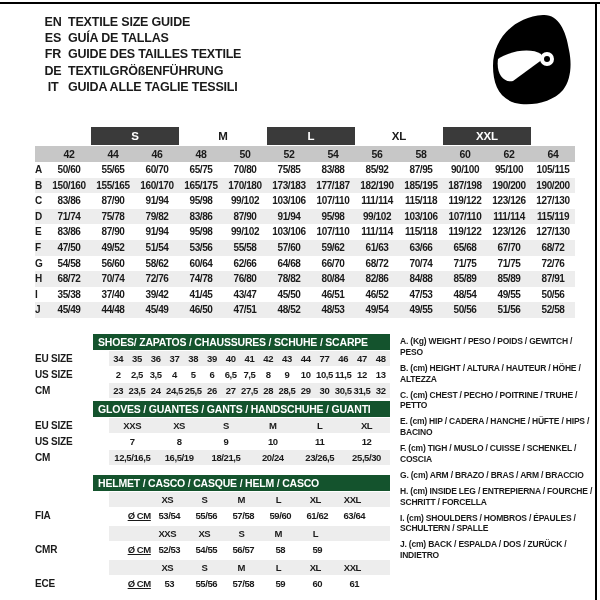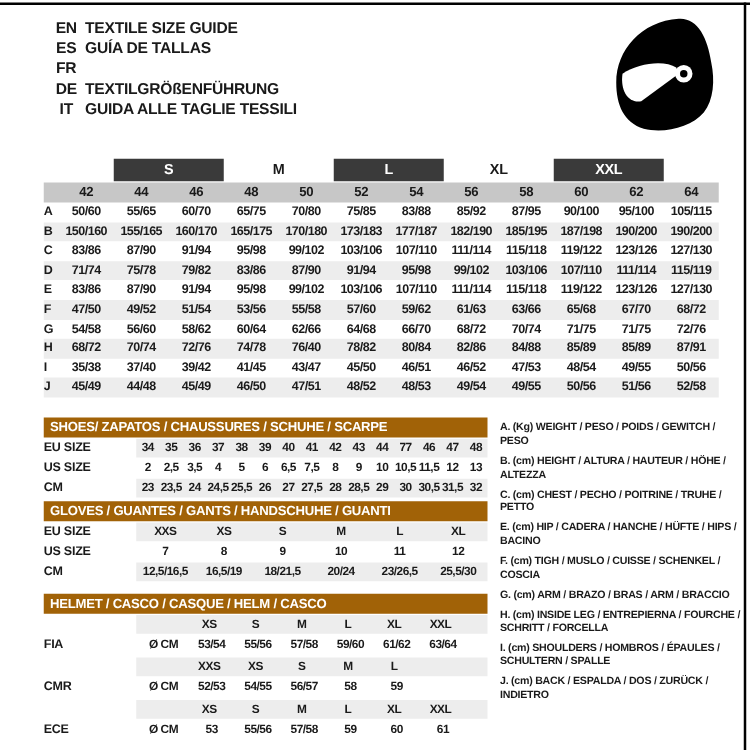--- a/index.html
+++ b/index.html
@@ -26,28 +26,28 @@
   #mnum{display:flex;height:16px;line-height:16px;background:#c7c7c7;font-size:10.5px;letter-spacing:-0.3px;}
   .rlabel{width:12px;font-size:10px;}
   .cells{flex:1;display:flex;}
   .cell{flex:1;text-align:center;white-space:nowrap;overflow:visible;}
   .trow{display:flex;height:15.6px;line-height:15.6px;font-size:10px;letter-spacing:-0.4px;}
   #mrows .trow:nth-child(even){background:#ededed;}
 
   
   .stable{position:absolute;left:35px;width:355px;}
   #shoes{top:334px;} #gloves{top:401px;} #helmets{top:475px;}
-  .sheader{background:#a16207;color:#fff;height:16px;line-height:16px;
+  .sheader{margin-left:58px;background:#14532d;color:#fff;height:16px;line-height:16px;
            font-size:10.5px;padding-left:5px;letter-spacing:-0.2px;margin-bottom:1px;}
   .srow{display:flex;height:15px;line-height:15px;font-size:9.5px;letter-spacing:-0.4px;margin-bottom:1px;}
   .slabel{width:78px;font-size:10px;letter-spacing:-0.2px;}
   .sdata{width:297px;display:flex;}
   .sdata.gray{background:#ededed;}
   
-  .unitcell{width:40px;text-align:center;padding-left:2px;}
+  .unitcell{width:40px;text-align:right;padding-left:2px;text-decoration:underline;}
   .unitspace{width:40px;}
   .hcells{display:flex;}
   .hcells .cell{flex:none;width:37px;}
   .hgap{margin-top:3px;}
 
   
   #legend{position:absolute;left:400px;top:336px;width:196px;font-size:8.5px;
           line-height:10.8px;letter-spacing:-0.2px;}
   .legend-item{margin-bottom:5.2px;}
 </style>
@@ -62,20 +62,21 @@
     <div class="lang-row">
       <span class="lang-code">EN</span>
       <span>TEXTILE SIZE GUIDE</span>
     </div>
     <div class="lang-row">
       <span class="lang-code">ES</span>
       <span>GUÍA DE TALLAS</span>
     </div>
     <div class="lang-row">
       <span class="lang-code">FR</span>
+      <span>GUIDE DES TAILLES TEXTILE</span>
     </div>
     <div class="lang-row">
       <span class="lang-code">DE</span>
       <span>TEXTILGRÖßENFÜHRUNG</span>
     </div>
     <div class="lang-row">
       <span class="lang-code">IT</span>
       <span>GUIDA ALLE TAGLIE TESSILI</span>
     </div>
   </div>
@@ -233,21 +234,21 @@
             <span class="cell">72/76</span>
           </div>
       </div>
       <div class="trow">
         <span class="rlabel">H</span>
         <div class="cells">
             <span class="cell">68/72</span>
             <span class="cell">70/74</span>
             <span class="cell">72/76</span>
             <span class="cell">74/78</span>
-            <span class="cell">76/40</span>
+            <span class="cell">76/80</span>
             <span class="cell">78/82</span>
             <span class="cell">80/84</span>
             <span class="cell">82/86</span>
             <span class="cell">84/88</span>
             <span class="cell">85/89</span>
             <span class="cell">85/89</span>
             <span class="cell">87/91</span>
           </div>
       </div>
       <div class="trow">

